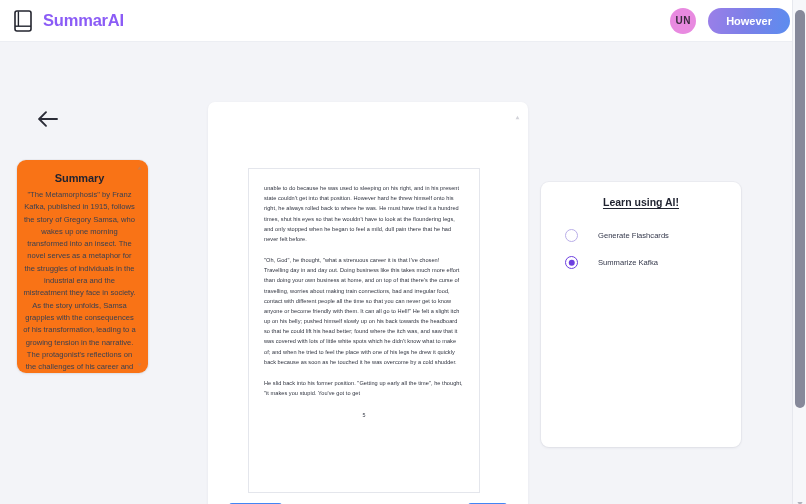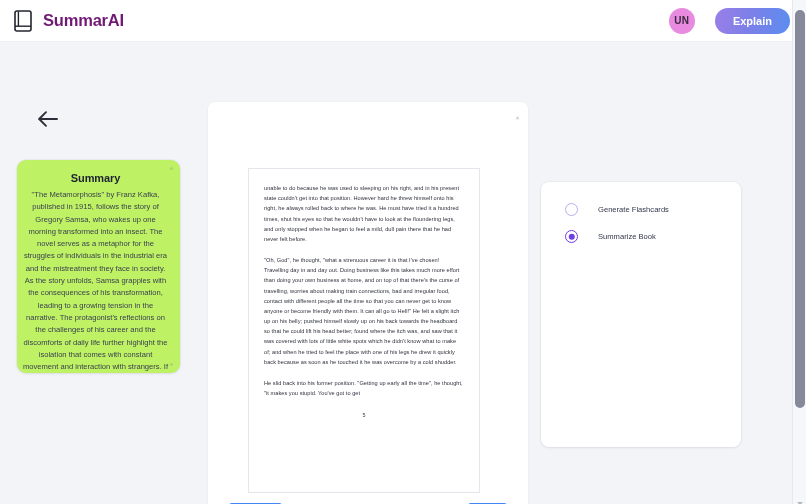--- a/index.html
+++ b/index.html
@@ -39,27 +39,27 @@
   .book-icon {
     width: 19px;
     height: 22px;
     display: block;
   }
 
   .brand-name {
     font-size: 16.5px;
     font-weight: 700;
     letter-spacing: -0.2px;
-    color: #701a75;
+    color: #8b5cf6;
   }
 
   .header-right {
     display: flex;
     align-items: center;
-    gap: 20px;
+    gap: 12px;
   }
 
   #avatar {
     width: 26px;
     height: 26px;
     border-radius: 50%;
     background: #e88ae0;
     color: #3a2a3e;
     font-size: 10px;
     font-weight: 600;
@@ -101,23 +101,23 @@
     display: flex;
     align-items: center;
     justify-content: center;
   }
 
   
   #summary-card {
     position: absolute;
     left: 17px;
     top: 118px;
-    width: 163px;
+    width: 131px;
     height: 213px;
-    background: #bef264;
+    background: #f97316;
     border-radius: 9px;
     box-shadow: 0 1px 3px rgba(30,35,60,0.07), 0 0 0 1px rgba(30,35,60,0.035);
     padding: 12px 11px 10px 5px;
     overflow: hidden;
   }
 
   .summary-title {
     font-size: 11px;
     font-weight: 700;
     text-align: center;
@@ -324,21 +324,21 @@
         <rect x="1" y="1" width="16" height="20" rx="2" stroke="#23252f" stroke-width="1.6"></rect>
         <path d="M1 16.2 H17" stroke="#23252f" stroke-width="1.4"></path>
         <path d="M4.4 1.4 V16" stroke="#23252f" stroke-width="1.4"></path>
       </svg>
     </span>
     <span class="brand-name">SummarAI</span>
   </div>
 
   <div class="header-right">
     <div id="avatar">UN</div>
-    <button id="upload-button">Explain</button>
+    <button id="upload-button">However</button>
   </div>
 </div>
 
 <div id="page-body">
 
   <button id="back-button">
     <span>
       <svg width="22" height="18" viewBox="0 0 22 18" fill="none" xmlns="http://www.w3.org/2000/svg">
         <path d="M20 9 H2.5" stroke="#2b2d38" stroke-width="1.9" stroke-linecap="round"></path>
         <path d="M9 2.2 L2.2 9 L9 15.8" stroke="#2b2d38" stroke-width="1.9" stroke-linecap="round" stroke-linejoin="round"></path>
@@ -376,29 +376,30 @@
     </div>
   </div>
 
   <div id="pager">
     <button class="pager-button">Previous</button>
 
     <button class="pager-button">Next</button>
   </div>
 
   <div id="ai-card">
+    <div id="ai-card-title">Learn using AI!</div>
 
     <div class="option-row">
       <span class="radio"></span>
       <span class="option-label">Generate Flashcards</span>
     </div>
 
     <div class="option-row">
       <span class="radio checked"></span>
-      <span class="option-label">Summarize Book</span>
+      <span class="option-label">Summarize Kafka</span>
     </div>
 
   </div>
 
 </div>
 
 <div id="browser-scrollbar">
   <div class="sb-arrow up">
     <svg width="8" height="8" viewBox="0 0 8 8">
         <path d="M4 2 L6.6 6 H1.4 Z" fill="#6f7282"></path>

